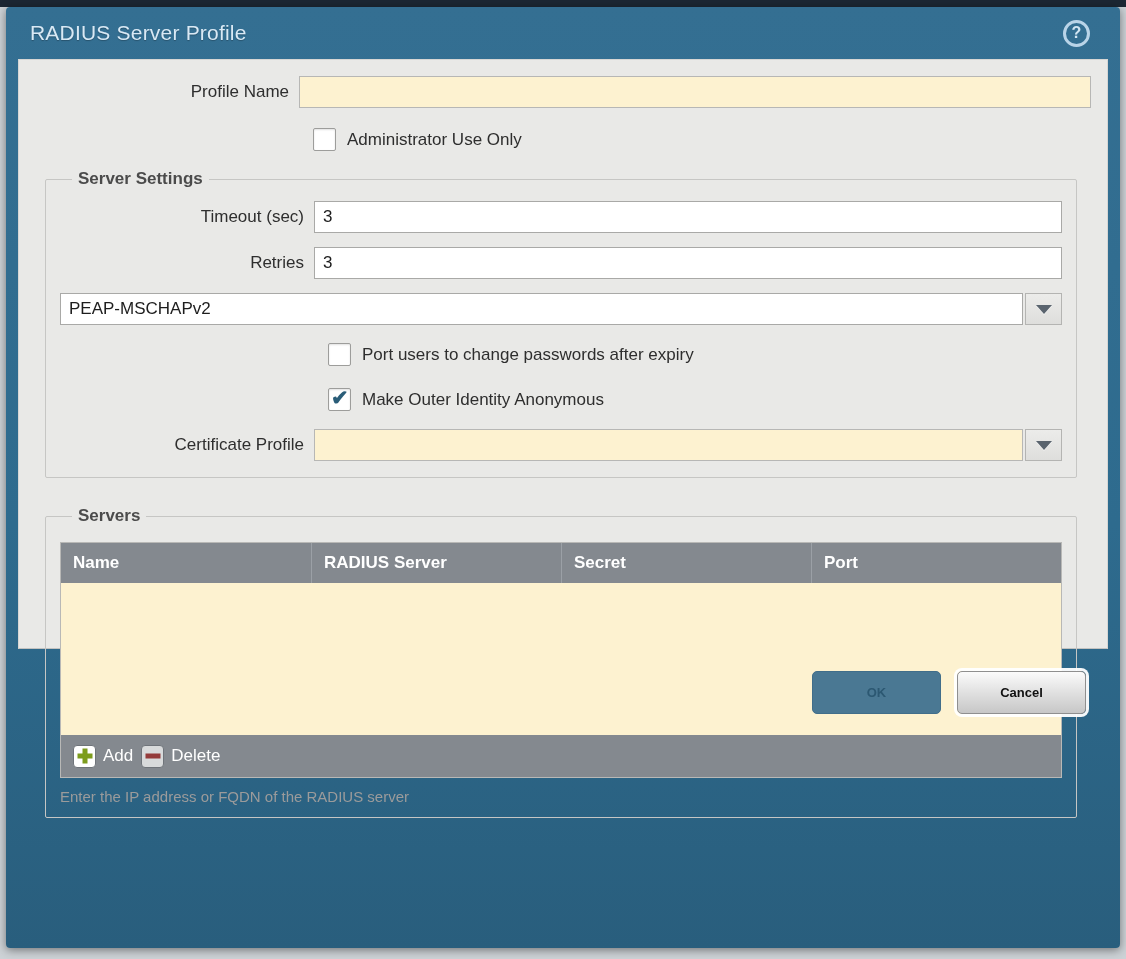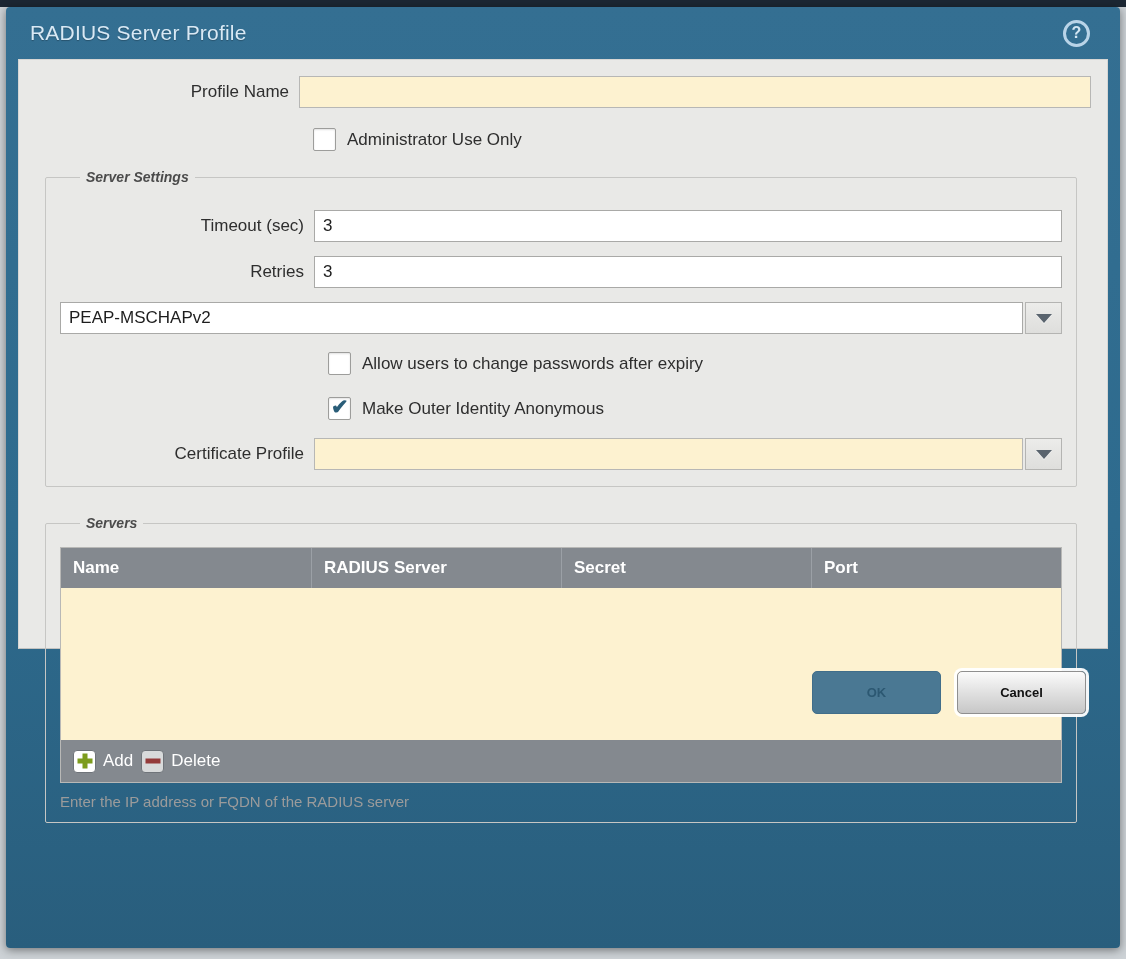--- a/index.html
+++ b/index.html
@@ -74,25 +74,25 @@
   .cb.checked::after{
     content:"\2714";position:absolute;left:2px;top:-3px;
     font-size:21px;color:var(--check);font-weight:bold;
   }
   .cb-row .cb-lbl{font-size:17px;color:var(--label);margin-left:11px;}
   fieldset{
     border:1px solid #c6c6c4;border-radius:2px;
     margin:0 14px 0 14px;padding:10px 14px 16px 14px;
   }
   legend{
-    font-size:14px;font-weight:bold;color:var(--legend);
-    padding:0 6px;margin-left:20px;font-style:italic;
+    font-size:17px;font-weight:bold;color:var(--legend);
+    padding:0 6px;margin-left:12px;
   }
   .fs-row{margin-top:14px;}
-  .fs-row:first-of-type{margin-top:15px;}
+  .fs-row:first-of-type{margin-top:2px;}
   .grid-wrap{margin-top:6px;border:1px solid #b8b8b6;}
   .grid-head{
     display:grid;grid-template-columns:repeat(4,1fr);
     background:var(--grid-gray);height:40px;
   }
   .grid-head .hcell{
     display:flex;align-items:center;padding:0 12px;
     color:#fff;font-size:17px;font-weight:bold;
     border-left:1px solid var(--grid-sep);cursor:pointer;
   }
@@ -187,21 +187,21 @@
         <div class="field">
           <input class="txt" type="text" value="PEAP-MSCHAPv2" style="">
           <span class="dd-btn">
             <span class="chev"></span>
           </span>
         </div>
       </div>
 
       <div class="cb-row" style="margin-left:268px;margin-top:18px;">
         <span class="cb"></span>
-        <span class="cb-lbl">Allow users to change passwords after expiry</span>
+        <span class="cb-lbl">Port users to change passwords after expiry</span>
       </div>
 
       <div class="cb-row" style="margin-left:268px;margin-top:22px;">
         <span class="cb checked"></span>
         <span class="cb-lbl">Make Outer Identity Anonymous</span>
       </div>
 
       <div class="form-row fs-row" style="margin-top:18px;">
         <div class="lbl" style="width:254px;">Certificate Profile</div>
         <div class="field">

